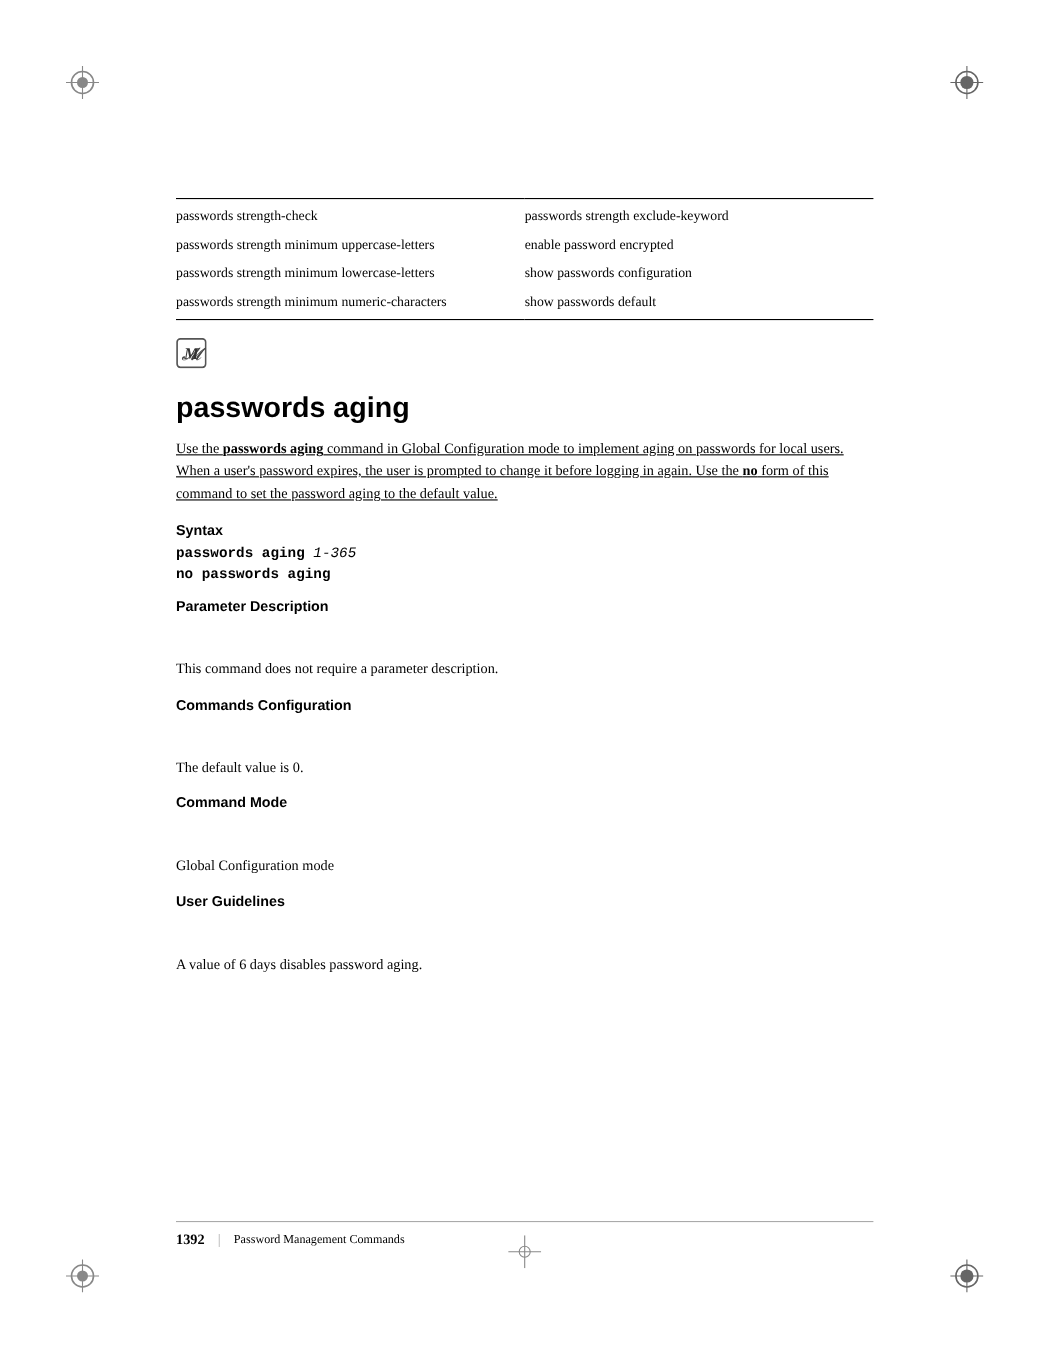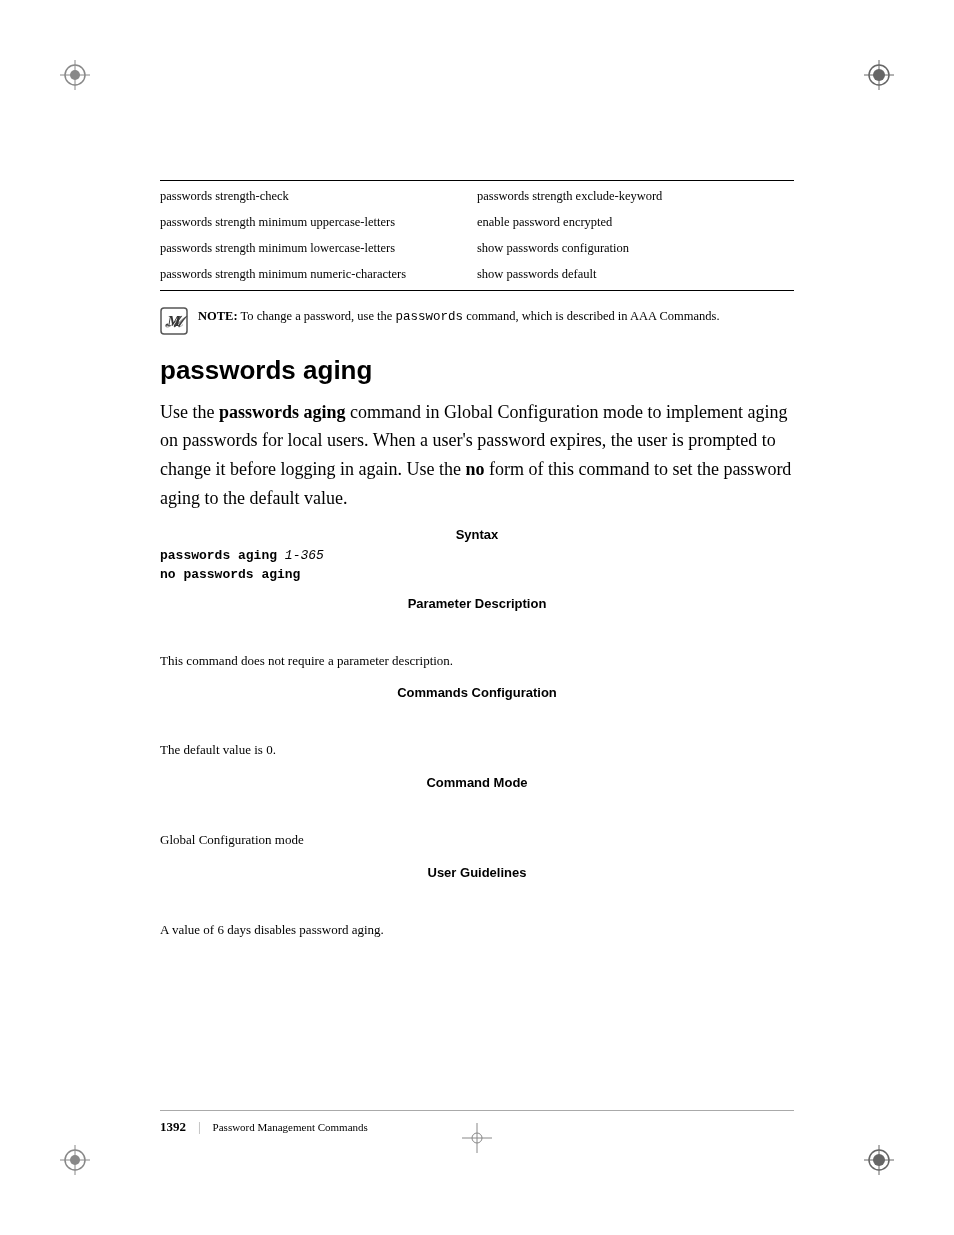--- a/index.html
+++ b/index.html
@@ -103,32 +103,32 @@
     
     .section-title {
       font-size: 26px;
       font-weight: bold;
       font-family: Arial, sans-serif;
       margin-bottom: 12px;
       margin-top: 4px;
     }
 
     .section-intro {
-      font-size: 18px;
+      font-size: 13px;
       line-height: 1.6;
       margin-bottom: 3px;
+      text-decoration: underline;
     }
 
     .subsection-heading {
       font-family: Arial, sans-serif;
       font-weight: bold;
       font-size: 13px;
       margin-bottom: 6px;
       margin-top: 14px;
-      text-align: center;
     }
 
     .subsection-content {
       font-size: 13px;
       line-height: 1.6;
       margin-bottom: 4px;
       margin-top: 40px;
     }
 
     .code-line {
@@ -239,24 +239,20 @@
     <div class="note-box">
       <div class="note-icon">
         <svg viewBox="0 0 28 28" width="28" height="28">
           <rect x="1" y="1" width="26" height="26" rx="3" ry="3" fill="none" stroke="#555" stroke-width="1.5"></rect>
           <text x="14" y="20" text-anchor="middle" font-family="Georgia, serif" font-size="16" font-style="italic" fill="#444">𝓜</text>
 
           <path d="M8 20 L12 8 L16 8 L20 20" fill="none" stroke="#555" stroke-width="0"></path>
           <text x="14" y="19" text-anchor="middle" font-family="Times New Roman, serif" font-size="15" font-style="italic" font-weight="bold" fill="#333">M</text>
         </svg>
       </div>
-      <div class="note-text">
-        <strong>NOTE:</strong>
-        <span> To change a password, use the <code>passwords</code> command, which is described in AAA Commands.</span>
-      </div>
     </div>
 
     <div class="section-title">passwords aging</div>
 
     <div class="section-intro">
       Use the <strong>passwords aging</strong> command in Global Configuration mode to implement aging on passwords for local users. When a user's password expires, the user is prompted to change it before logging in again. Use the <strong>no</strong> form of this command to set the password aging to the default value.
     </div>
 
     <div class="subsection-heading">Syntax</div>
     <div class="code-line"><strong>passwords aging</strong> <em>1-365</em></div>

